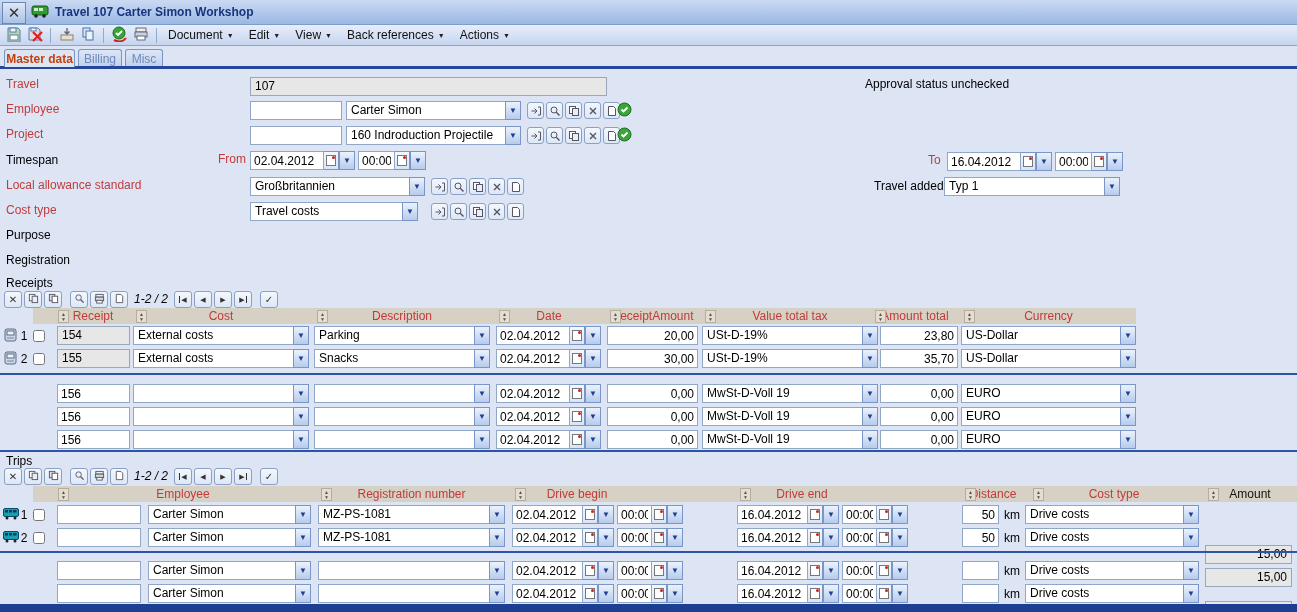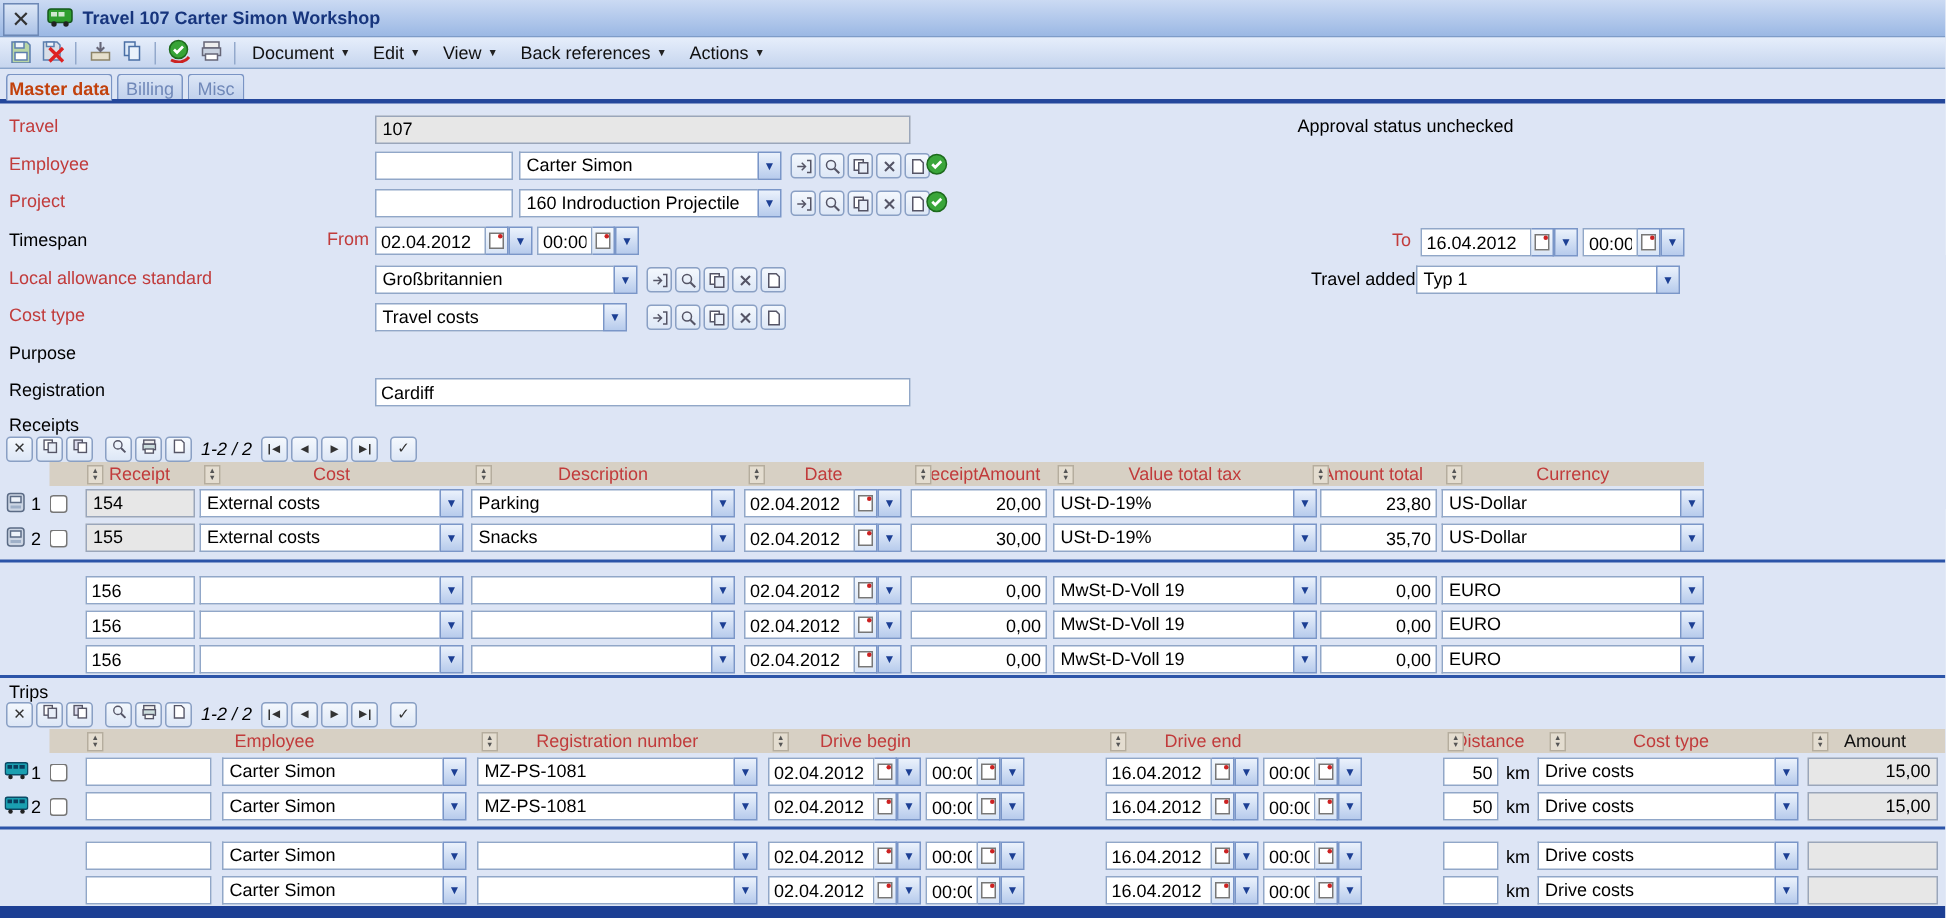--- a/index.html
+++ b/index.html
@@ -25,21 +25,21 @@
   .tab.active{background:#dde5f5;color:#c2410c;font-weight:bold;z-index:2;}
   .tab.inactive{background:linear-gradient(#dce6f6,#c0d0ec);color:#7088b8;}
   .tabline{position:absolute;left:0;top:66px;width:1297px;height:3px;background:#24479b;}
 
   
   .lbl{position:absolute;white-space:nowrap;}
   .red{color:#c13b3b;}
   input.fld{position:absolute;height:19px;box-sizing:border-box;border:1px solid #91a7c8;background:#fff;padding:0 3px;font:12px "Liberation Sans",sans-serif;}
   input.fld.num{text-align:right;}
   .fld.ro{position:absolute;height:19px;box-sizing:border-box;border:1px solid #9aa6ba;background:#e7e7e7;padding:0 4px;line-height:17px;white-space:nowrap;overflow:hidden;}
-  .fld.ro.num{text-align:right;}
+  .fld.ro.num{text-align:right;margin-top:40px;}
   .dd{position:absolute;height:19px;display:flex;box-sizing:border-box;}
   .dd-text{flex:1;border:1px solid #91a7c8;border-right:none;background:#fff;padding:1px 4px;line-height:15px;white-space:nowrap;overflow:hidden;}
   .dd-btn{width:16px;border:1px solid #7a96c8;background:linear-gradient(#ebf2fc,#b7cbec);display:flex;align-items:center;justify-content:center;box-sizing:border-box;}
   .chev{color:#1c3f94;font-size:8px;line-height:8px;}
   .calbtn{width:15px;border:1px solid #7a96c8;border-left:none;background:linear-gradient(#f4f8fd,#d8e4f6);display:flex;align-items:center;justify-content:center;box-sizing:border-box;}
   .calg{width:8px;height:9px;background:#fff;border:1px solid #777;position:relative;}
   .calg::after{content:"";position:absolute;right:0;top:0;width:3px;height:3px;background:#c22;border-radius:50%;}
   .dgroup{position:absolute;height:19px;display:flex;}
   .dgroup input{position:static;height:19px;}
 
@@ -373,21 +373,20 @@
     <button class="mbtn">
         <svg width="12" height="12" viewBox="0 0 12 12">
           <path d="M2.5 1.5h5l2 2v7h-7z" fill="#fff" stroke="#556"></path>
         </svg>
       </button>
   </div>
 
   <span class="lbl" style="left:6px;top:228px;">Purpose</span>
 
   <span class="lbl" style="left:6px;top:253px;">Registration</span>
-  <input class="fld" style="left: 250px; top: 252px; width: 357px;" value="Cardiff">
 
   <span class="lbl" style="left:6px;top:276px;">Receipts</span>
   <div class="gtool" style="left:4px;top:290px;">
     <button class="gbtn">
         <span>✕</span>
       </button>
     <button class="gbtn">
         <span><svg width="11" height="11" viewBox="0 0 12 12">
             <rect x="1.5" y="1.5" width="6" height="7" fill="#fff" stroke="#556"></rect>
             <rect x="4.5" y="3.5" width="6" height="7" fill="#e8eef8" stroke="#556"></rect>

